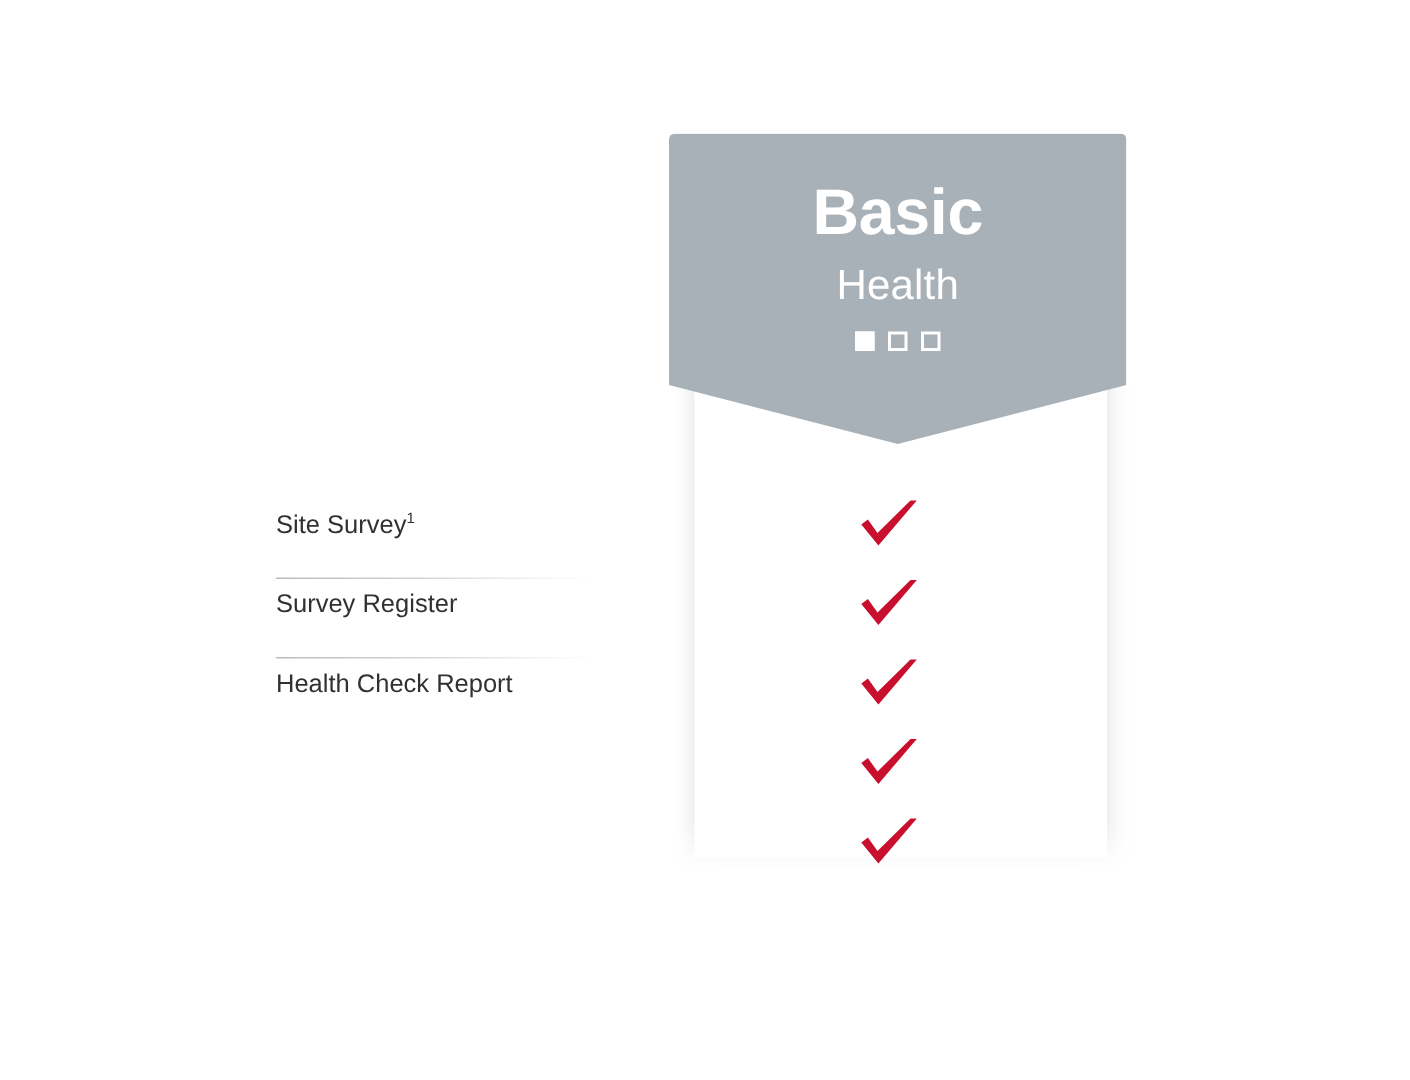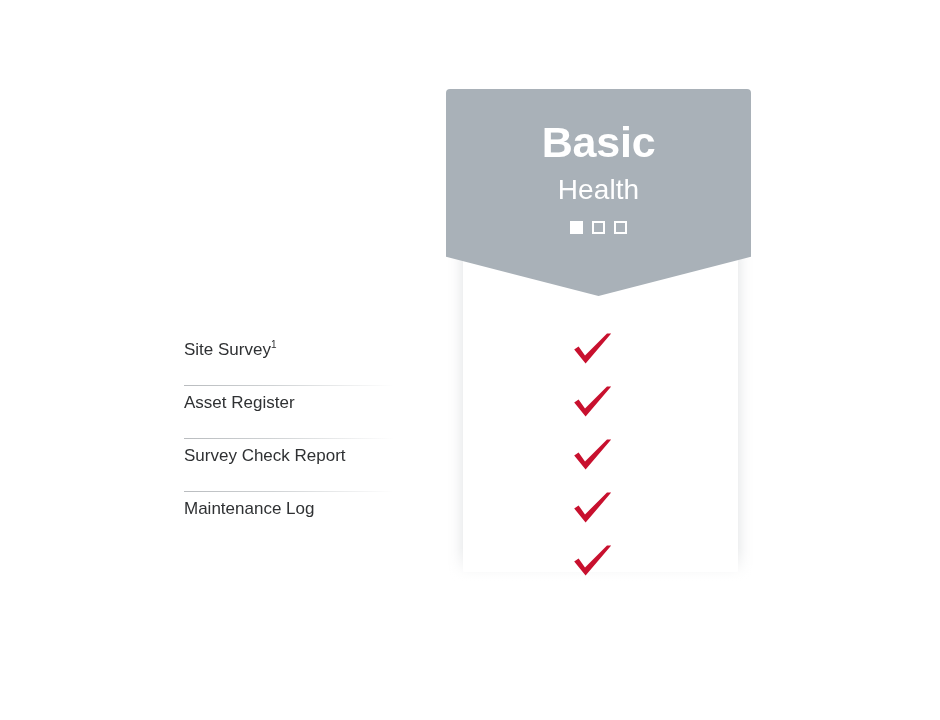--- a/index.html
+++ b/index.html
@@ -182,27 +182,24 @@
       <span class="level-square"></span>
       <span class="level-square"></span>
     </div>
   </div>
 
   <ul class="feature-list">
     <li class="feature-row">
       <span class="feature-label"><span>Site Survey</span><sup>1</sup></span>
     </li>
     <li class="feature-row">
-      <span class="feature-label">Asset Register</span>
+      <span class="feature-label">Survey Register</span>
     </li>
     <li class="feature-row">
-      <span class="feature-label">Survey Check Report</span>
-    </li>
-    <li class="feature-row">
-      <span class="feature-label">Maintenance Log</span>
+      <span class="feature-label">Health Check Report</span>
     </li>
   </ul>
 
   <ul class="check-column">
     <li class="check-row">
       <svg class="check-icon" viewBox="0 0 46 40" aria-hidden="true">
         <path d="M4.2 18.6 L15.6 32.6 L41.2 2.6 L37.0 2.6 L15.0 24.4 L8.6 15.4 Z" fill="#c8102e"></path>
       </svg>
     </li>
     <li class="check-row">

